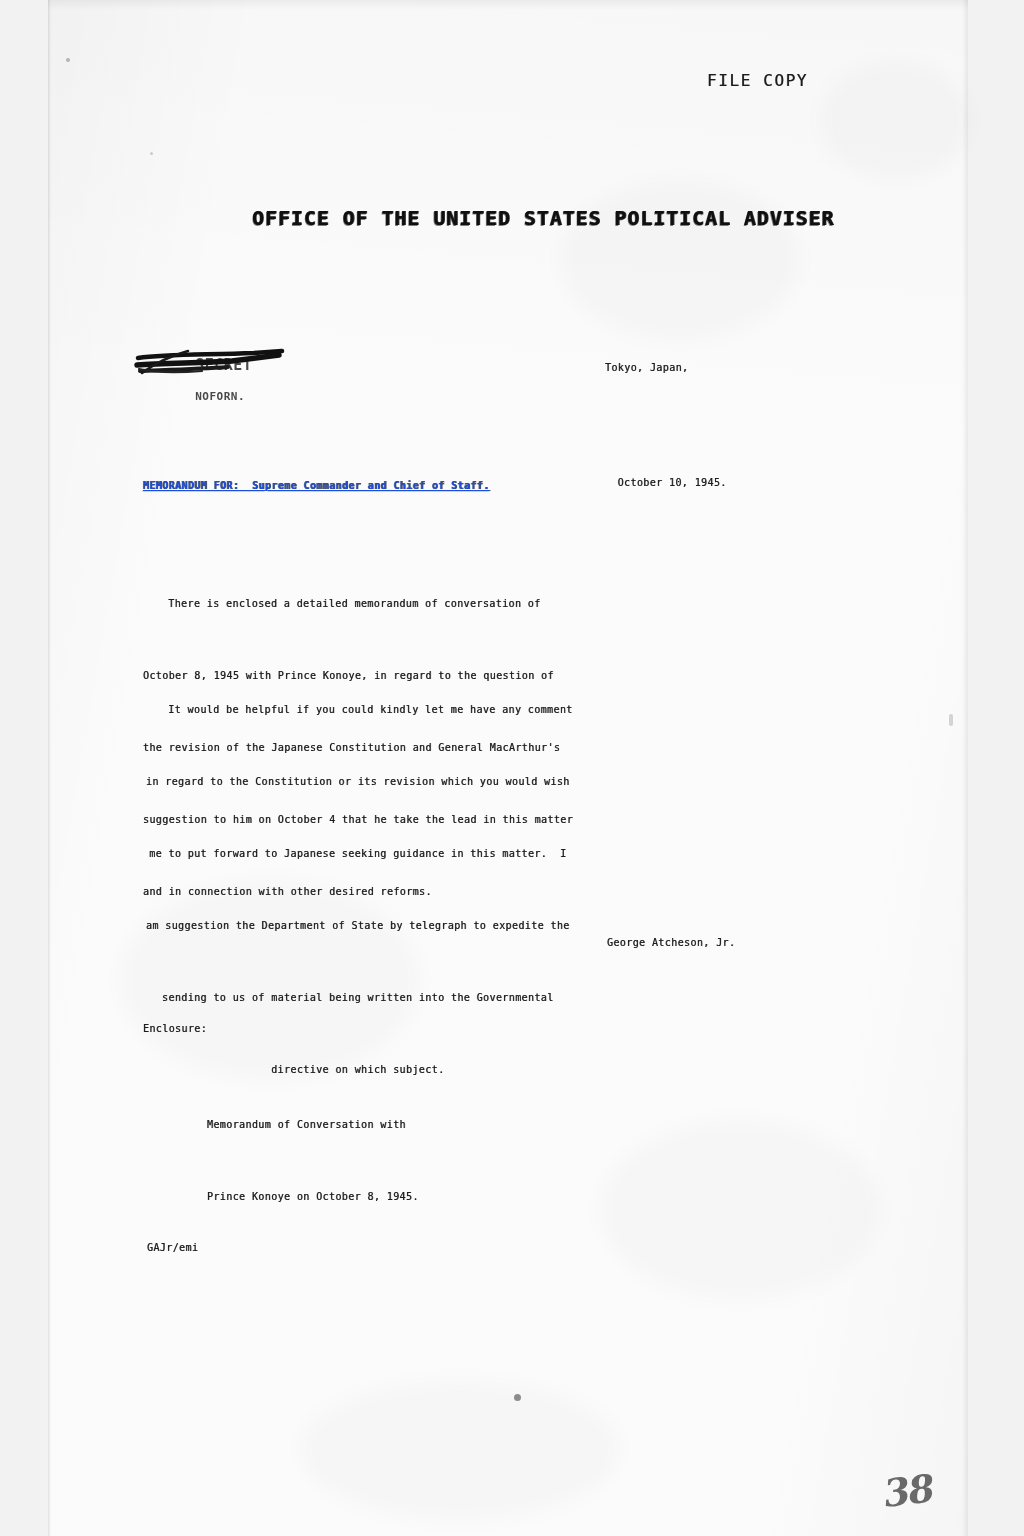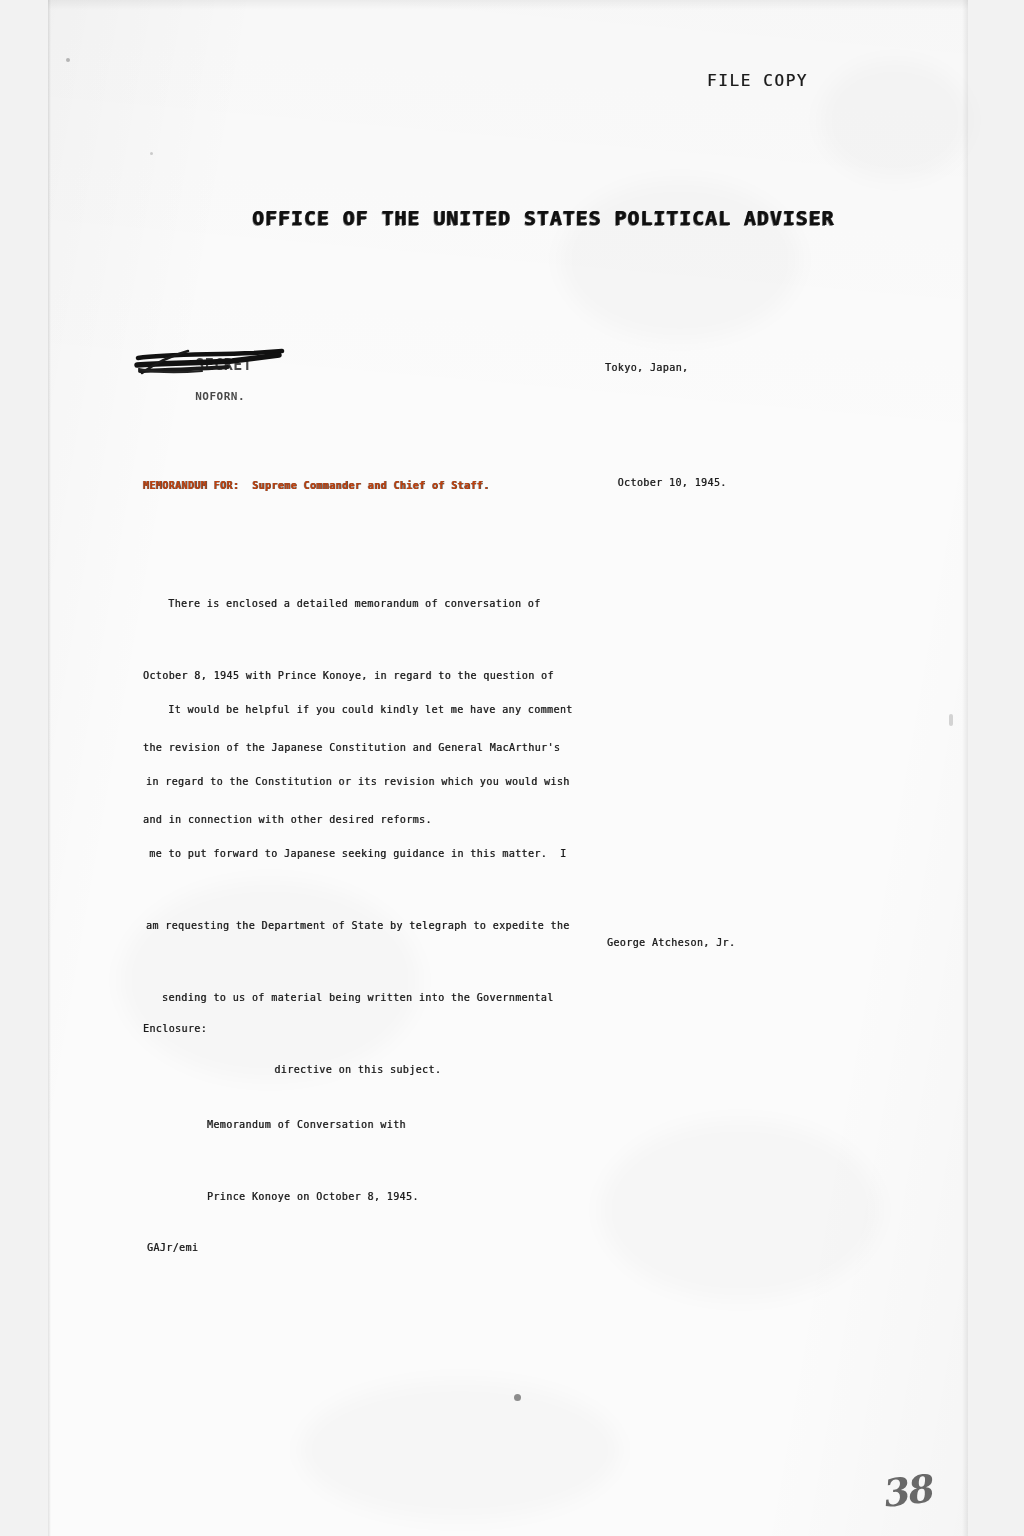--- a/index.html
+++ b/index.html
@@ -74,22 +74,23 @@
     color: #1c1c1c;
     font-family: "DejaVu Sans Mono", "Liberation Mono", monospace;
     font-size: 10px;
     line-height: 24px;
     letter-spacing: 0.4px;
     white-space: pre;
     text-shadow: 0.4px 0 0 rgba(40,40,40,0.55), -0.3px 0.3px 0 rgba(60,60,60,0.35);
   }
   .bold {
     font-weight: bold;
-    color: #c2410c;
+    color: #1d4ed8;
     text-shadow: 0.6px 0 0 rgba(25,25,25,0.75), -0.5px 0.4px 0 rgba(45,45,45,0.5);
+    text-decoration: underline;
   }
 
   
   #file-copy {
     left: 707px;
     top: 69px;
     font-size: 16px;
     letter-spacing: 1.6px;
     text-align: center;
   }
@@ -222,30 +223,31 @@
       <path d="M3,27 C16,30 40,31 66,29" stroke="#222" stroke-width="2.2" fill="none" stroke-linecap="round"></path>
     </svg>
   </div>
 
   <div class="tx bold" id="memo-line">MEMORANDUM FOR:  Supreme Commander and Chief of Staff.</div>
 
   <div class="tx" id="para1">
     <div class="indent">There is enclosed a detailed memorandum of conversation of</div>
     <div>October 8, 1945 with Prince Konoye, in regard to the question of</div>
     <div>the revision of the Japanese Constitution and General MacArthur's</div>
+    <div>suggestion to him on October 4 that he take the lead in this matter</div>
     <div>and in connection with other desired reforms.</div>
   </div>
 
   <div class="tx" id="para2">
     <div class="indent">It would be helpful if you could kindly let me have any comment</div>
     <div>in regard to the Constitution or its revision which you would wish</div>
     <div>me to put forward to Japanese seeking guidance in this matter.  I</div>
-    <div>am requesting the Department of State by telegraph to expedite the</div>
+    <div>am suggestion the Department of State by telegraph to expedite the</div>
     <div>sending to us of material being written into the Governmental</div>
-    <div>directive on this subject.</div>
+    <div>directive on which subject.</div>
   </div>
 
   <div class="tx" id="signature">George Atcheson, Jr.</div>
 
   <div class="tx" id="enclosure-label">Enclosure:</div>
   <div class="tx" id="enclosure-body">
     <div>Memorandum of Conversation with</div>
     <div>Prince Konoye on October 8, 1945.</div>
   </div>
 

